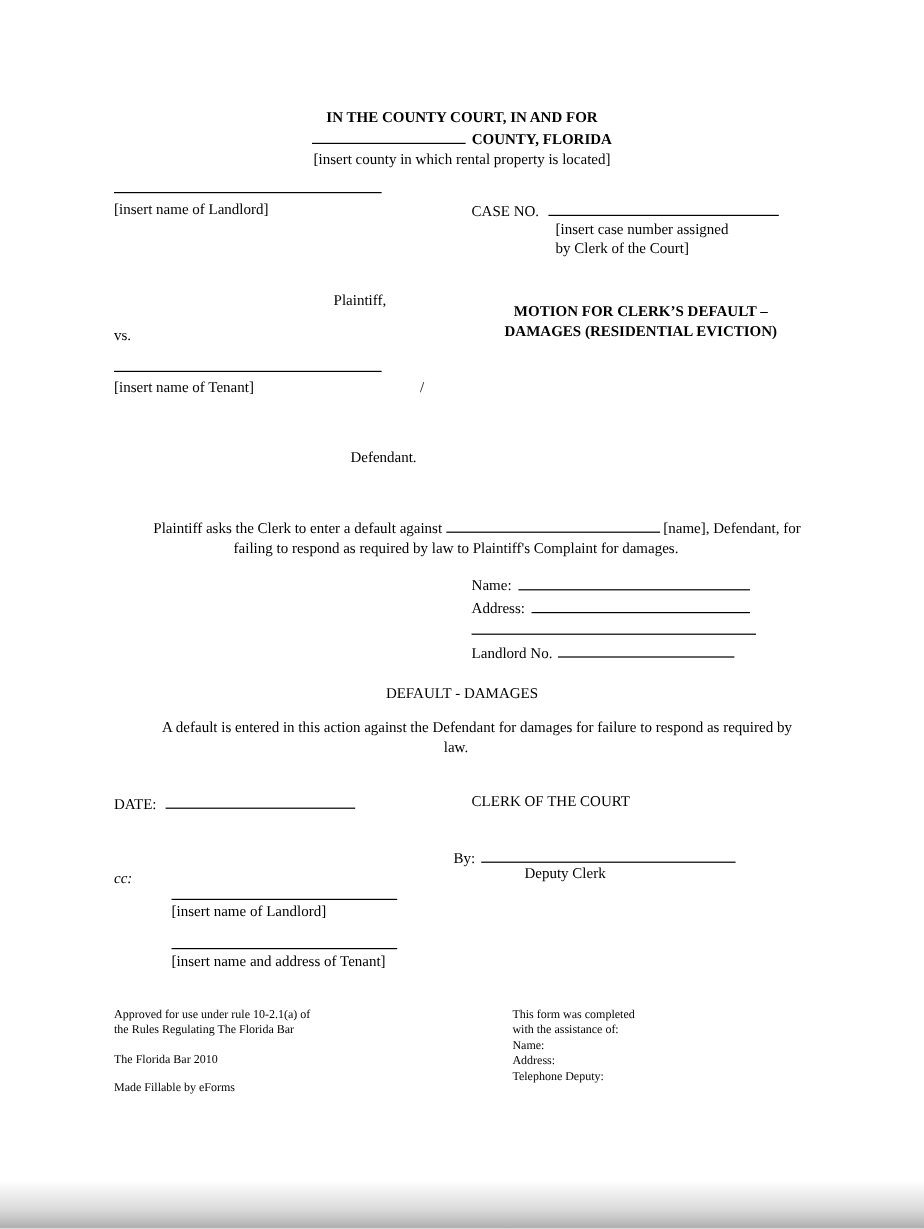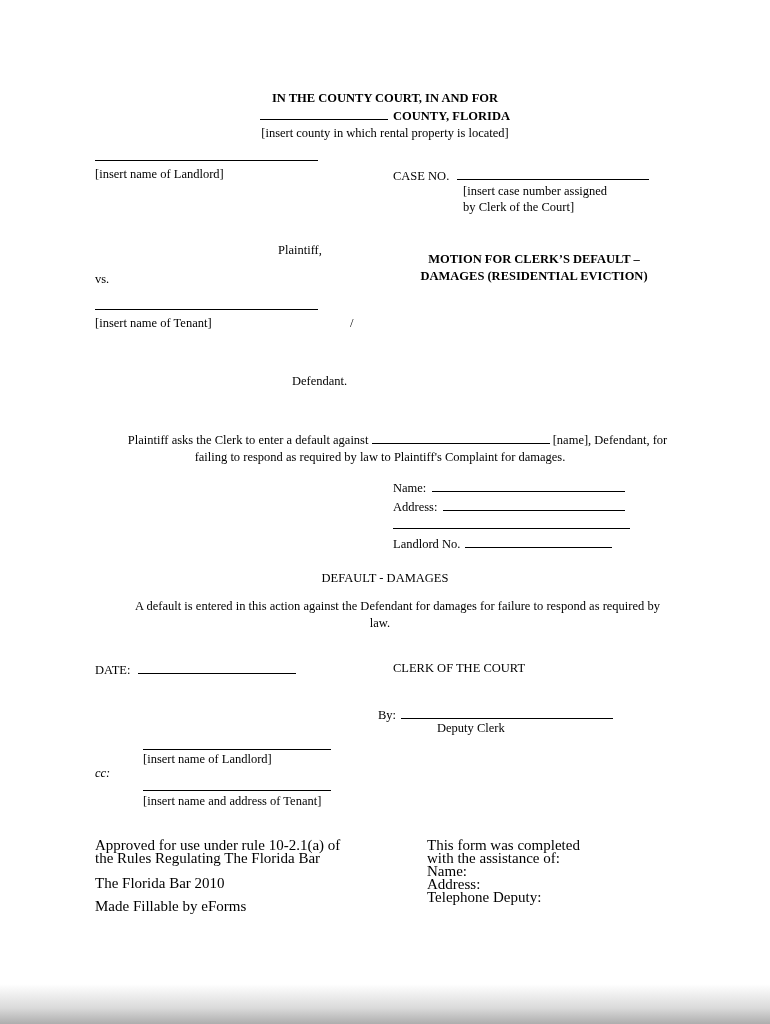--- a/index.html
+++ b/index.html
@@ -17,21 +17,21 @@
     display:inline-block;
     border-bottom:1px solid #000;
     height:12px;
     vertical-align:baseline;
   }
   .rule{position:absolute;border-top:1px solid #000;height:0;}
   .center{text-align:center;}
   .hdr{left:0;right:0;top:90px;text-align:center;line-height:17px;}
   .para{line-height:16.5px;text-indent:35px;text-align:center;}
   .contact-row{line-height:17.5px;}
-  .footer{font-size:15px;line-height:13px;}
+  .footer{font-size:10px;line-height:13px;}
   .shadow-bottom{
     position:absolute;left:0;right:0;bottom:0;height:40px;
     background:linear-gradient(180deg, rgba(160,160,160,0) 0%, rgba(150,150,150,0.35) 60%, rgba(130,130,130,0.65) 100%);
     pointer-events:none;
   }
 </style>
 </head>
 <body>
 
 <div class="page">
@@ -96,21 +96,21 @@
   </div>
 
   <div class="abs para" style="left:90px;top:598px;width:580px;">A default is entered in this action against the Defendant for damages for failure to respond as required by law.</div>
   <div class="abs" style="left:393px;top:661px;">CLERK OF THE COURT</div>
 
   <div class="abs" style="left:378px;top:706px;">
     <span>By:</span><span class="blank" style="width:212px;margin-left:5px;"></span>
   </div>
   <div class="abs" style="left:437px;top:721px;">Deputy Clerk</div>
 
-  <div class="abs" style="left:95px;top:766px;font-style:italic;">cc:</div>
+  <div class="abs" style="left:95px;top:725px;font-style:italic;">cc:</div>
   <div class="rule" style="left:143px;top:749px;width:188px;"></div>
   <div class="abs" style="left:143px;top:752px;">[insert name of Landlord]</div>
   <div class="rule" style="left:143px;top:790px;width:188px;"></div>
   <div class="abs" style="left:143px;top:794px;">[insert name and address of Tenant]</div>
 
   <div class="abs footer" style="left:95px;top:839px;">
     <div>Approved for use under rule 10-2.1(a) of</div>
     <div>the Rules Regulating The Florida Bar</div>
   </div>
   <div class="abs footer" style="left:95px;top:877px;">The Florida Bar 2010</div>

